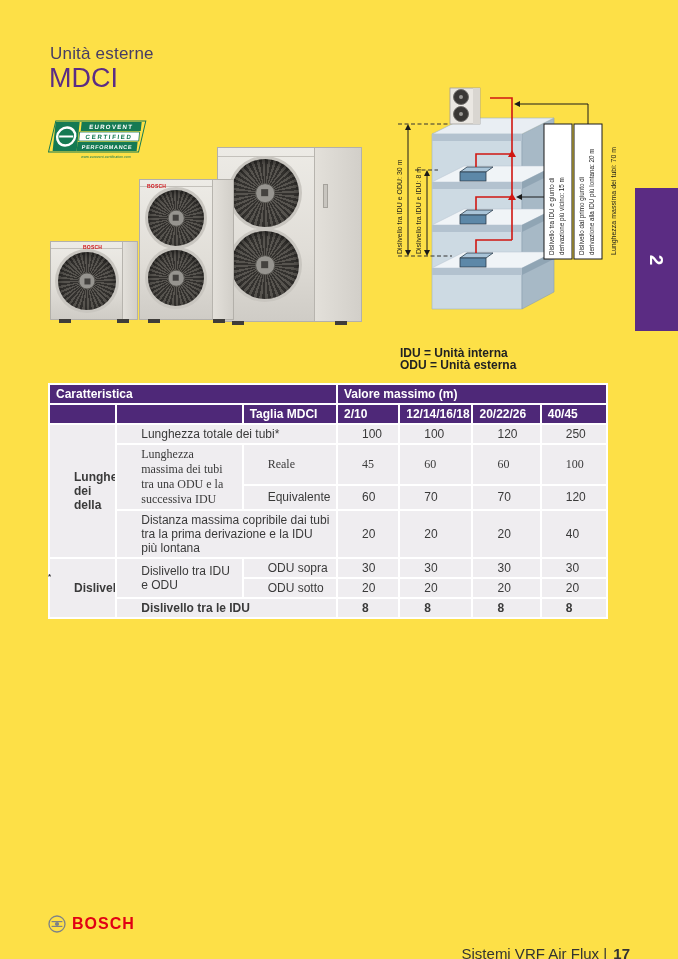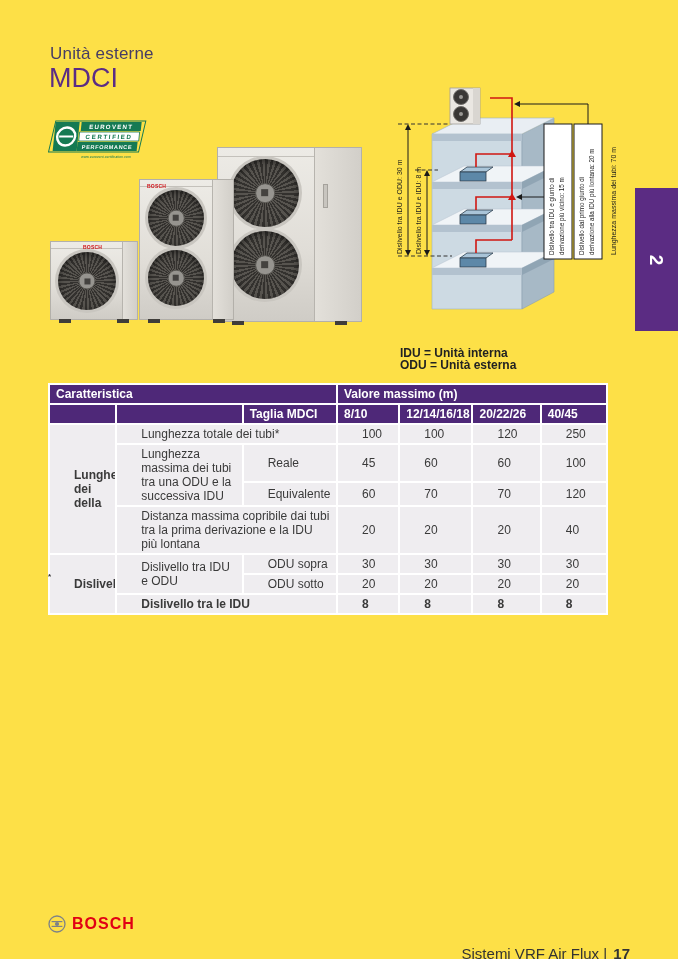--- a/index.html
+++ b/index.html
@@ -40,21 +40,21 @@
 
   
   .spec-table{position:absolute;left:48px;top:383px;width:560px;border-collapse:collapse;
               table-layout:fixed;font-size:12px;color:#3a3a3a;}
   .spec-table td,.spec-table th{border:2px solid #fff;padding:2px 6px;vertical-align:middle;
               text-align:left;overflow:hidden;}
   .spec-table th{background:#4e2878;color:#fff;font-weight:bold;}
   .spec-table td{background:#efedf0;padding-left:24px;}
   .spec-table .group{font-weight:bold;}
   .h-hd1{height:16px;} .h-hd2{height:18px;}
-  .h-r1{height:16px;} .h-r2{height:32px;} .h-r3{height:16px;} .h-r4{height:28px;}
+  .h-r1{height:16px;} .h-r2{height:32px;font-family:Liberation Serif, serif;} .h-r3{height:16px;} .h-r4{height:28px;}
   .h-r5{height:18px;} .h-r6{height:18px;} .h-r7{height:16px;font-weight:bold;}
 
   
   .footnote{left:48px;top:572px;width:560px;font-size:8px;color:#333;display:flex;}
   .footnote .marker{font-weight:bold;width:20px;}
 
   
   .footer-brand{left:48px;top:915px;display:flex;align-items:center;gap:6px;}
   .footer-brand .word{color:#e10014;font-weight:bold;font-size:16px;letter-spacing:1px;}
   .footer-page{right:48px;top:921px;font-size:15px;color:#333;margin-top:24px;}
@@ -241,21 +241,21 @@
     </colgroup>
     <tbody>
         <tr class="h-hd1">
       <th colspan="3">Caratteristica</th>
       <th colspan="4">Valore massimo (m)</th>
     </tr>
     <tr class="h-hd2">
       <th></th>
       <th></th>
       <th>Taglia MDCI</th>
-      <th>8/10</th>
+      <th>2/10</th>
       <th>12/14/16/18</th>
       <th>20/22/26</th>
       <th>40/45</th>
     </tr>
     <tr class="h-r1">
       <td class="group" rowspan="4">Lunghezza dei della</td>
       <td colspan="2">Lunghezza totale dei tubi*</td>
       <td>100</td>
       <td>100</td>
       <td>120</td>

